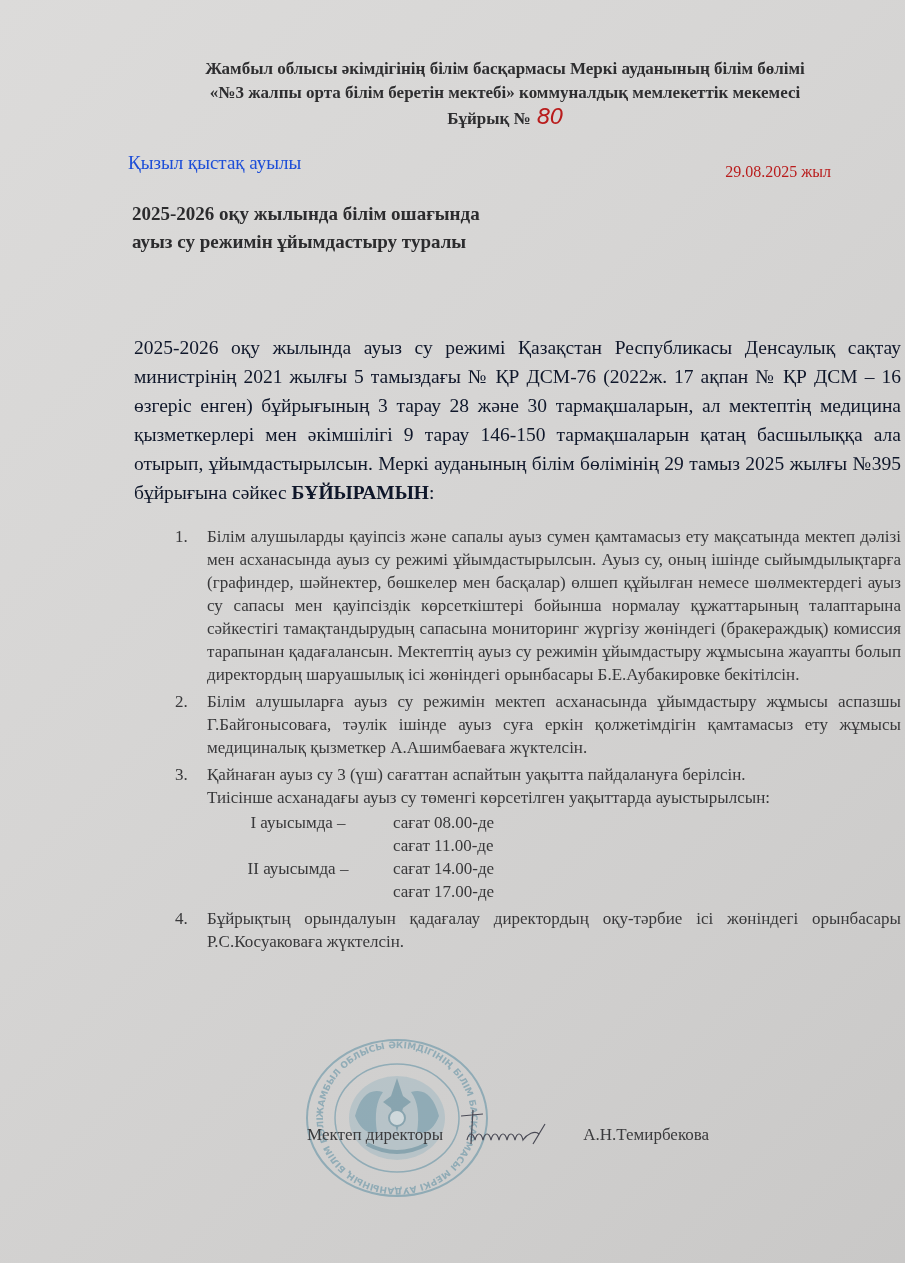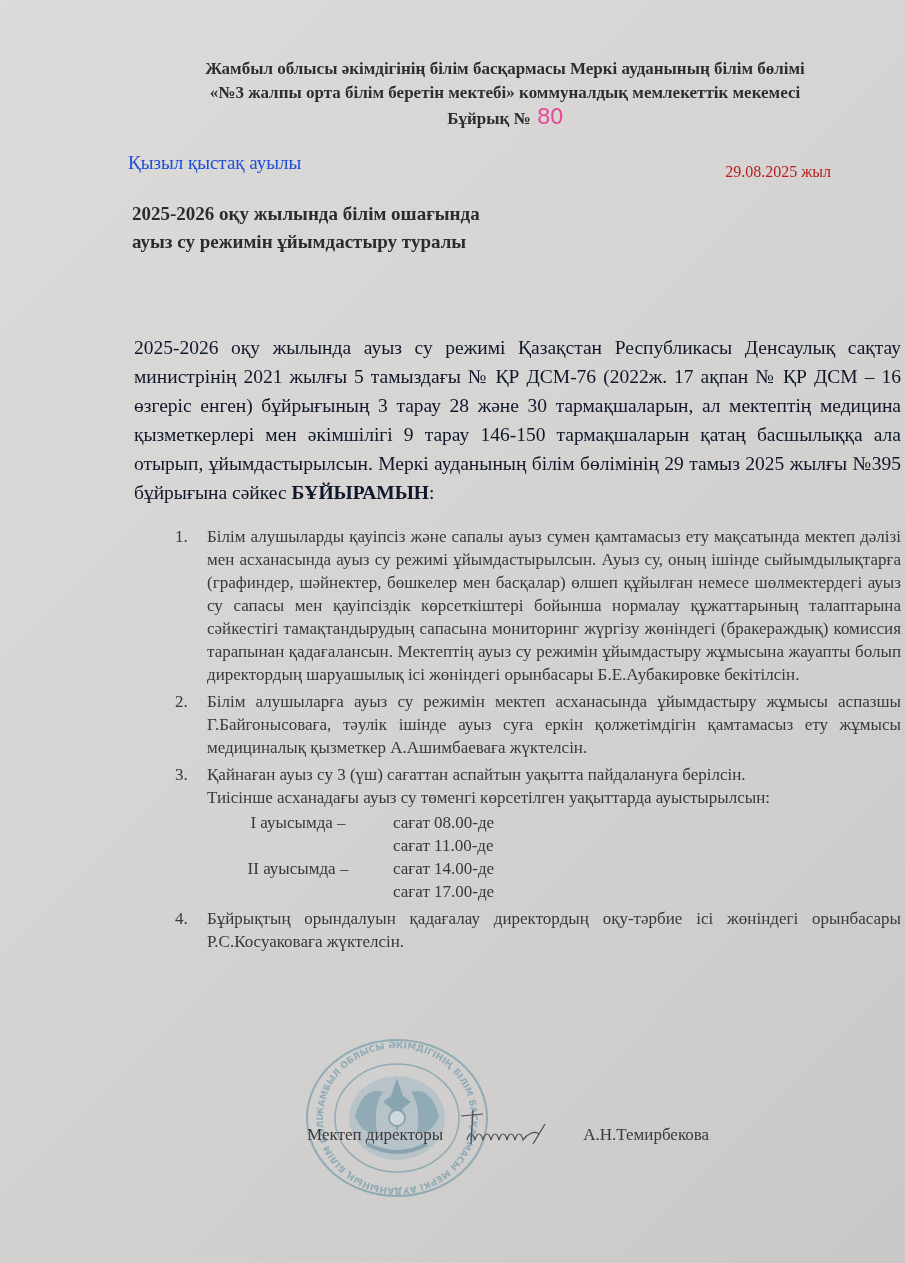--- a/index.html
+++ b/index.html
@@ -11,22 +11,22 @@
       position: relative;
     }
     .page { position: absolute; inset: 0; margin-left: 20px; }
     .header {
       position: absolute; top: 57px; left: 110px; width: 750px;
       text-align: center; font-weight: bold; font-size: 17px; line-height: 24px;
       color: #2e2e30;
     }
     .header .order-line { display: block; }
     .order-number {
-      font-family: "DejaVu Sans", sans-serif; font-weight: normal; color: #ec4899;
-      font-size: 22px; letter-spacing: -1px; margin-left: 2px;
+      font-family: "DejaVu Sans", sans-serif; font-weight: normal; color: #b91c1c;
+      font-size: 22px; font-style: italic; letter-spacing: -1px; margin-left: 2px;
     }
     .place { position: absolute; top: 152px; left: 108px; font-size: 19px; color: #1d4ed8; }
     .date { position: absolute; top: 163px; right: 74px; font-size: 16px; color: #b91c1c; }
     .subject {
       position: absolute; top: 200px; left: 112px; font-weight: bold; font-size: 19px; line-height: 28px;
       color: #2c2c2e;
     }
     .preamble {
       position: absolute; top: 333px; left: 114px; width: 767px;
       font-size: 19.5px; line-height: 29px; text-align: justify; color: #0f172a;

